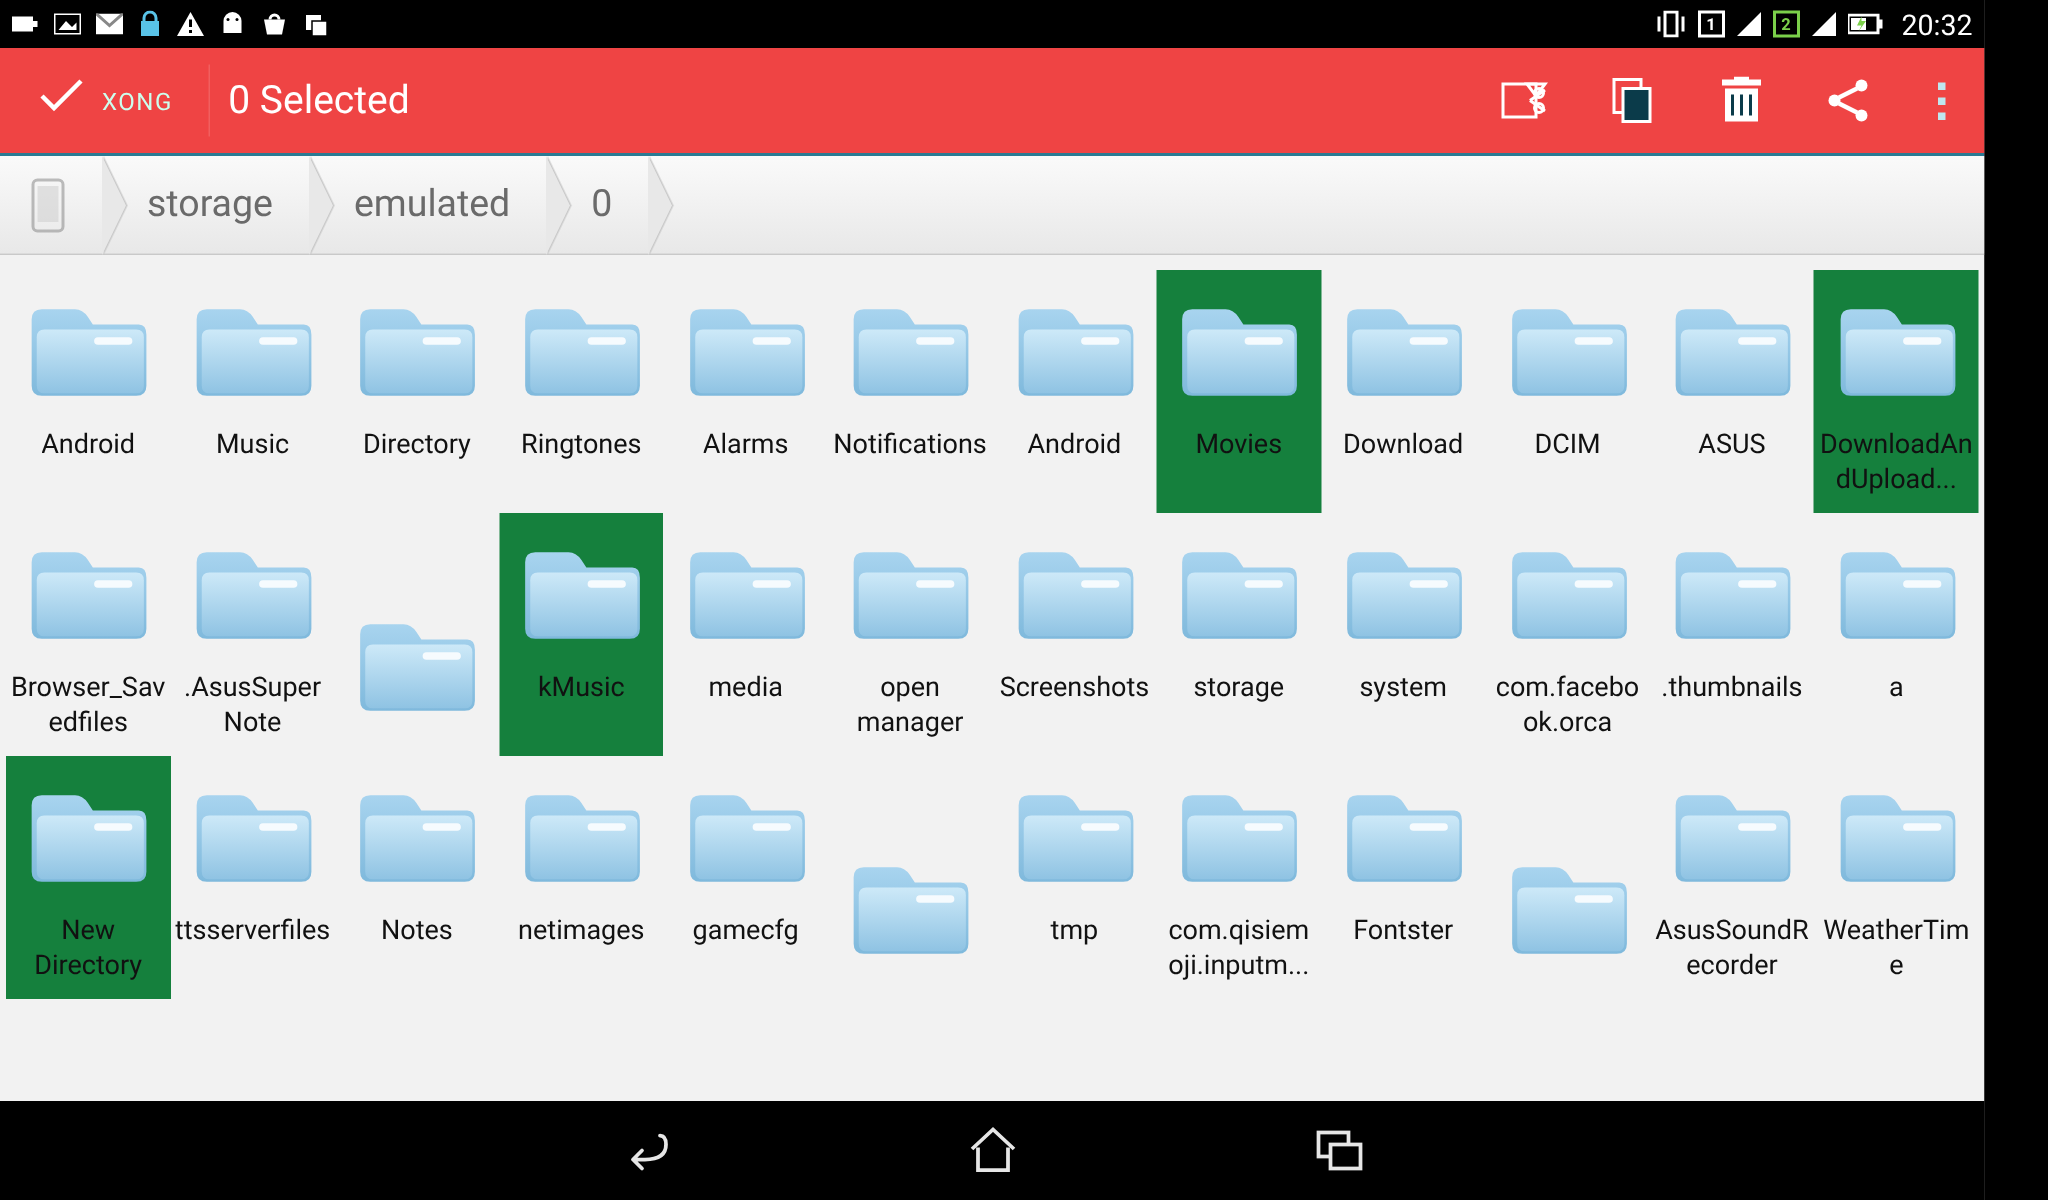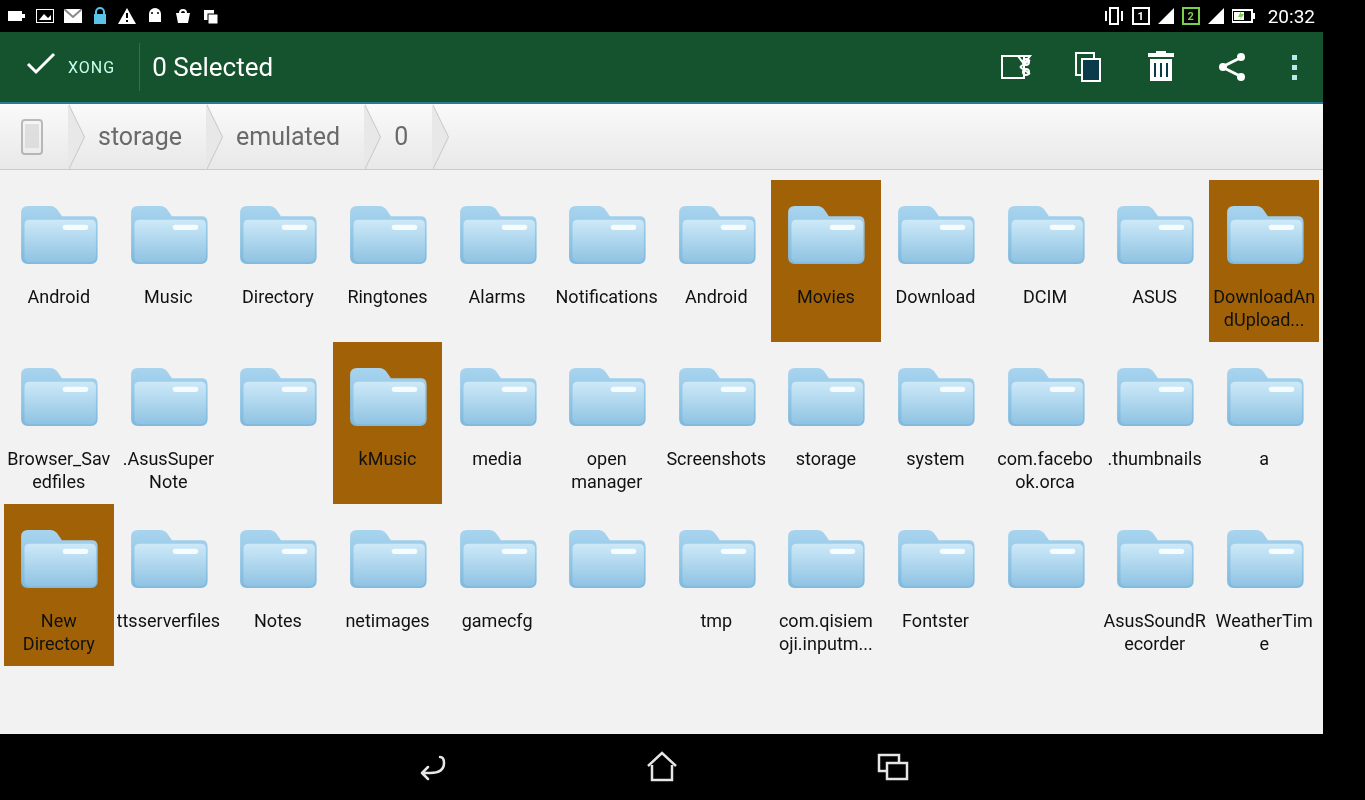--- a/index.html
+++ b/index.html
@@ -9,21 +9,21 @@
   
   .status-bar { height:32px; background:#000; color:#fff; display:flex; align-items:center; padding:0 8px; font-size:14px; }
   .status-bar .left { display:flex; gap:10px; align-items:center; }
   .status-bar .right { margin-left:auto; display:flex; gap:8px; align-items:center; }
   .status-bar .time { font-size:19px; margin-left:4px;}
   .sq { display:inline-flex; align-items:center; justify-content:center; width:18px; height:18px; border:2px solid #fff; font-size:11px; font-weight:bold;}
   .sq.green { border-color:#7bd04a; color:#7bd04a;}
   .status-bar svg { display:block;}
 
   
-  .action-bar { height:72px; background:#14532d; display:flex; align-items:center; padding:16px 10px; color:#fff; border-bottom:2px solid #2a7a93;}
+  .action-bar { height:72px; background:#ef4444; display:flex; align-items:center; padding:16px 10px; color:#fff; border-bottom:2px solid #2a7a93;}
   .action-bar .done { display:flex; align-items:center; gap:12px; padding:0 16px;}
   .done .check { font-size:26px; }
   .done .x { font-size:16px; letter-spacing:1px; color:#cfe;}
   .divider { width:1px; height:48px; background:rgba(255,255,255,0.15); margin:0 8px;}
   .selected-label { font-size:26px; color:#fff; margin-left:4px;}
   .actions-right { margin-left:auto; display:flex; gap:38px; align-items:center; padding-right:12px;}
   .actions-right .ico { width:34px; height:34px; display:flex; align-items:center; justify-content:center;}
   .dots { display:flex; flex-direction:column; gap:5px; padding:0 4px;}
   .dots span{ width:5px; height:5px; background:#bfe6ef; }
 
@@ -33,22 +33,22 @@
   .crumb::after{
     content:""; position:absolute; right:-16px; top:0; width:0; height:0;
     border-top:33px solid transparent; border-bottom:33px solid transparent; border-left:16px solid #e8e8e8;
     filter: drop-shadow(1px 0 0 #c7c7c7);
   }
   .crumb.device { padding-left:14px;}
   .crumb.device svg { opacity:.55;}
 
   
   .grid { padding:10px 4px; display:grid; grid-template-columns: repeat(12, 1fr); gap:0px 0px; }
-  .folder-item { display:flex; flex-direction:column; align-items:center; justify-content:space-between; padding:6px 2px 8px; cursor:pointer;}
-  .folder-item.selected { background:#a16207; }
+  .folder-item { display:flex; flex-direction:column; align-items:center; justify-content:flex-end; padding:6px 2px 8px; cursor:pointer;}
+  .folder-item.selected { background:#15803d; }
   .folder-item .icon-wrap { width:90px; height:90px; display:flex; align-items:center; justify-content:center; margin-bottom:6px; margin-top:4px;}
   .folder-item .label { font-size:18px; color:#111; text-align:center; line-height:1.25; max-width:104px; word-break:break-word; height:48px; overflow:hidden;}
 
   
   .nav-bar { position:absolute; left:0; right:0; bottom:0; height:66px; background:#000; display:flex; align-items:center; justify-content:center; gap:190px;}
   .nav-bar .nbtn{ width:42px; height:42px; display:flex; align-items:center; justify-content:center;}
   .nav-bar svg{ opacity:.9;}
 
   .right-black { position:absolute; top:0; right:-42px; width:42px; height:800px; background:#000;}
 

